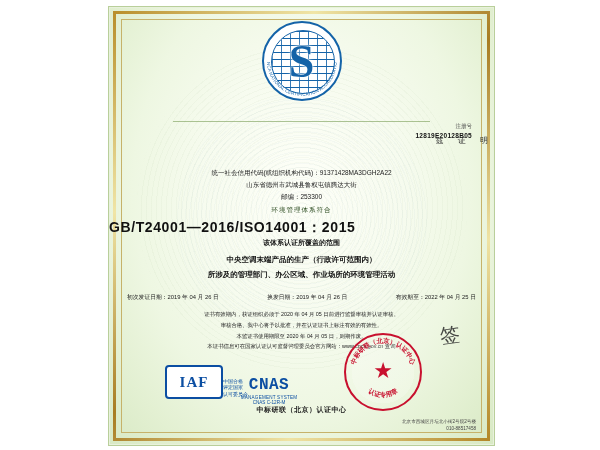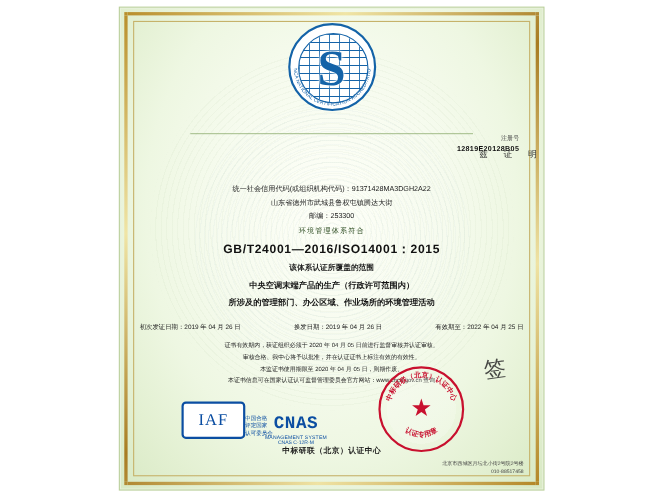--- a/index.html
+++ b/index.html
@@ -113,22 +113,22 @@
   .meta{
     position:absolute;left:0;right:0;top:160px;text-align:center;
     font-size:6.5px;color:#222;line-height:1.85;
   }
   .meta div{white-space:nowrap;}
 
   .sect-label{
     position:absolute;left:0;right:0;text-align:center;font-size:6.5px;color:#2b4a1f;letter-spacing:1px;
   }
   .std{
-    position:absolute;left:0;right:0;text-align:center;
-    font-size:11px;font-weight:bold;color:#111;letter-spacing:.6px;
+    position:absolute;left:0;right:0;
+    font-size:14px;font-weight:bold;color:#111;letter-spacing:.6px;
   }
   .scope-line{
     position:absolute;left:0;right:0;text-align:center;
     font-size:7px;font-weight:bold;color:#1b1b1b;
   }
   .scope-body{
     position:absolute;left:0;right:0;text-align:center;
     font-size:7.5px;font-weight:bold;color:#111;line-height:1.9;
   }
   .dates{
@@ -139,21 +139,21 @@
   .notes{
     position:absolute;left:16px;right:16px;top:302px;
     font-size:5.4px;color:#222;line-height:2.0;text-align:center;
   }
 
   
   .iaf{
     position:absolute;left:56px;bottom:46px;width:54px;height:30px;
     border:2px solid #0b4ea2;border-radius:4px;background:#fff;
     display:flex;align-items:center;justify-content:center;
-    font-family:"Liberation Serif",serif;font-weight:normal;font-size:15px;color:#0b4ea2;letter-spacing:1px;
+    font-family:"Liberation Serif",serif;font-weight:bold;font-size:15px;color:#0b4ea2;letter-spacing:1px;
   }
   .cnas{
     position:absolute;left:116px;bottom:40px;width:88px;text-align:center;
   }
   .cnas .big{
     font-family:Liberation Mono, monospace;font-weight:bold;font-size:16px;color:#0b4ea2;letter-spacing:.5px;
   }
   .cnas .cn{font-size:5px;color:#0b4ea2;line-height:1.25;position:absolute;left:-2px;top:2px;text-align:left;}
   .cnas .sub{font-size:4.6px;color:#0b4ea2;letter-spacing:.2px;margin-top:1px;}
   .cnas .sub2{font-size:4.6px;color:#0b4ea2;}

